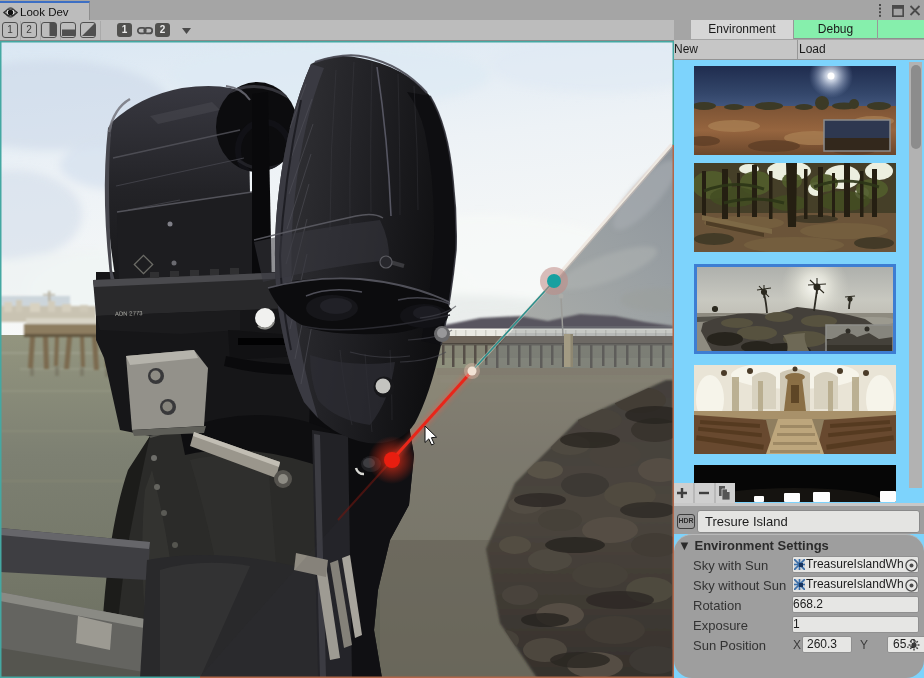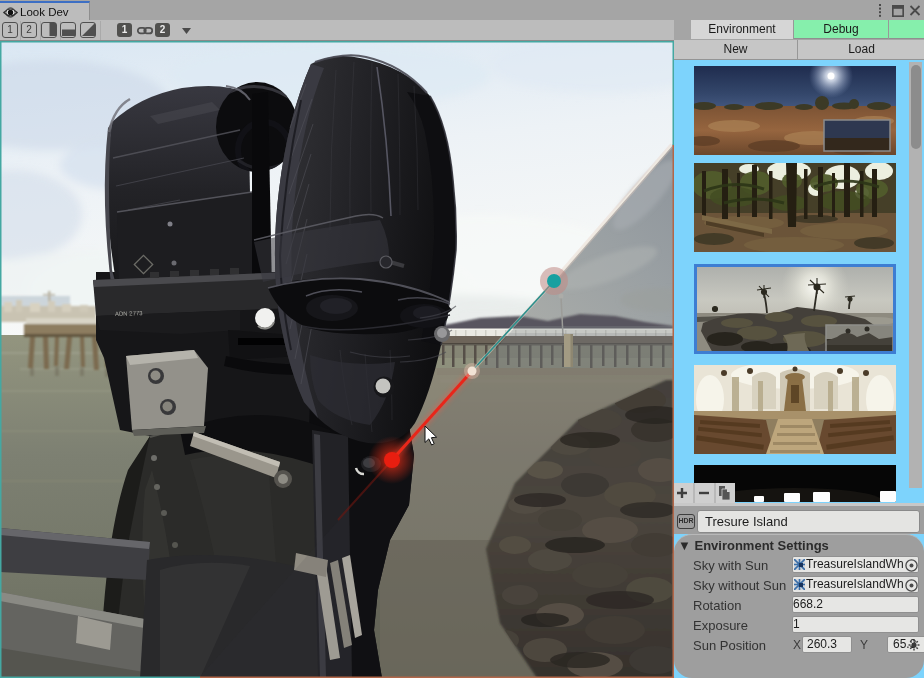--- a/index.html
+++ b/index.html
@@ -12,23 +12,23 @@
 .ldtab .txt{position:absolute;left:20px;top:2.5px;font-size:11.5px;color:#111;}
 
 .toolbar{left:0;top:20px;width:674px;height:21px;background:#bcbcbc;border-bottom:1px solid #8a8a8a;}
 .tbtn{position:absolute;top:2px;width:16px;height:16px;border:1.5px solid #4f4f4f;border-radius:3px;font-size:10px;color:#3a3a3a;text-align:center;line-height:13px;}
 .dbtn{position:absolute;top:3px;width:15px;height:14px;background:#50504e;border-radius:3px;color:#ececec;font-size:10px;text-align:center;line-height:14px;font-weight:bold;}
 .sep{position:absolute;top:1px;width:1px;height:19px;background:#a9a9a9;}
 
 .rtabs{left:691px;top:20px;width:250px;height:19px;background:#86efac;border-bottom:1px solid #8f8f8f;}
 .rtab{position:absolute;top:0;height:19px;font-size:12px;color:#1a1a1a;text-align:center;line-height:18px;}
 .envtab{left:0;width:103px;background:#d6d6d6;border-right:1px solid #989898;}
-.dbgtab{left:103px;width:95px;border-right:1px solid #989898;}
+.dbgtab{left:103px;width:84px;border-right:1px solid #989898;}
 .btnrow{left:674px;top:40px;width:250px;height:20px;background:#c6c6c6;border-bottom:1px solid #949494;}
-.pbtn{position:absolute;top:0;height:19px;font-size:12px;color:#1a1a1a;text-align:center;line-height:19px;}
+.pbtn{position:absolute;top:0;height:19px;font-size:12px;color:#1a1a1a;text-align:left;line-height:19px;}
 
 .panel{left:674px;top:60px;width:250px;height:642px;background:#7dd3fc;}
 .thumb{position:absolute;left:20px;width:202px;}
 .scrolltrack{position:absolute;left:235px;top:2px;width:13px;height:426px;background:#b2b2b2;}
 .scrollthumb{position:absolute;left:1.5px;top:3px;width:10px;height:84px;background:#8c8c8c;border-radius:5px;}
 .minitb{position:absolute;left:0px;top:423px;width:61px;height:20px;background:#cfcfcf;color:#3e3e3e;}
 .hdrrow{position:absolute;left:0;top:443px;width:250px;height:31px;background:#9e9e9e;border-top:3px solid #c8c8c8;}
 .hdrbadge{position:absolute;left:3px;top:8px;width:18px;height:15px;border:1.5px solid #3e3e3e;border-radius:3px;color:#2e2e2e;font-size:7px;font-weight:bold;text-align:center;line-height:12px;}
 .hdrfield{position:absolute;left:23px;top:4px;width:223px;height:23px;background:#e4e4e2;border:1px solid #8a8a8a;border-radius:3px;font-size:13px;color:#1c1c1c;line-height:21px;padding-left:7px;}
 .settings{position:absolute;left:0;top:474px;width:250px;height:144px;background:#9e9e9e;border-top:1px solid #b8b8b8;font-size:13px;color:#2e2e2e;border-radius:18px;}

